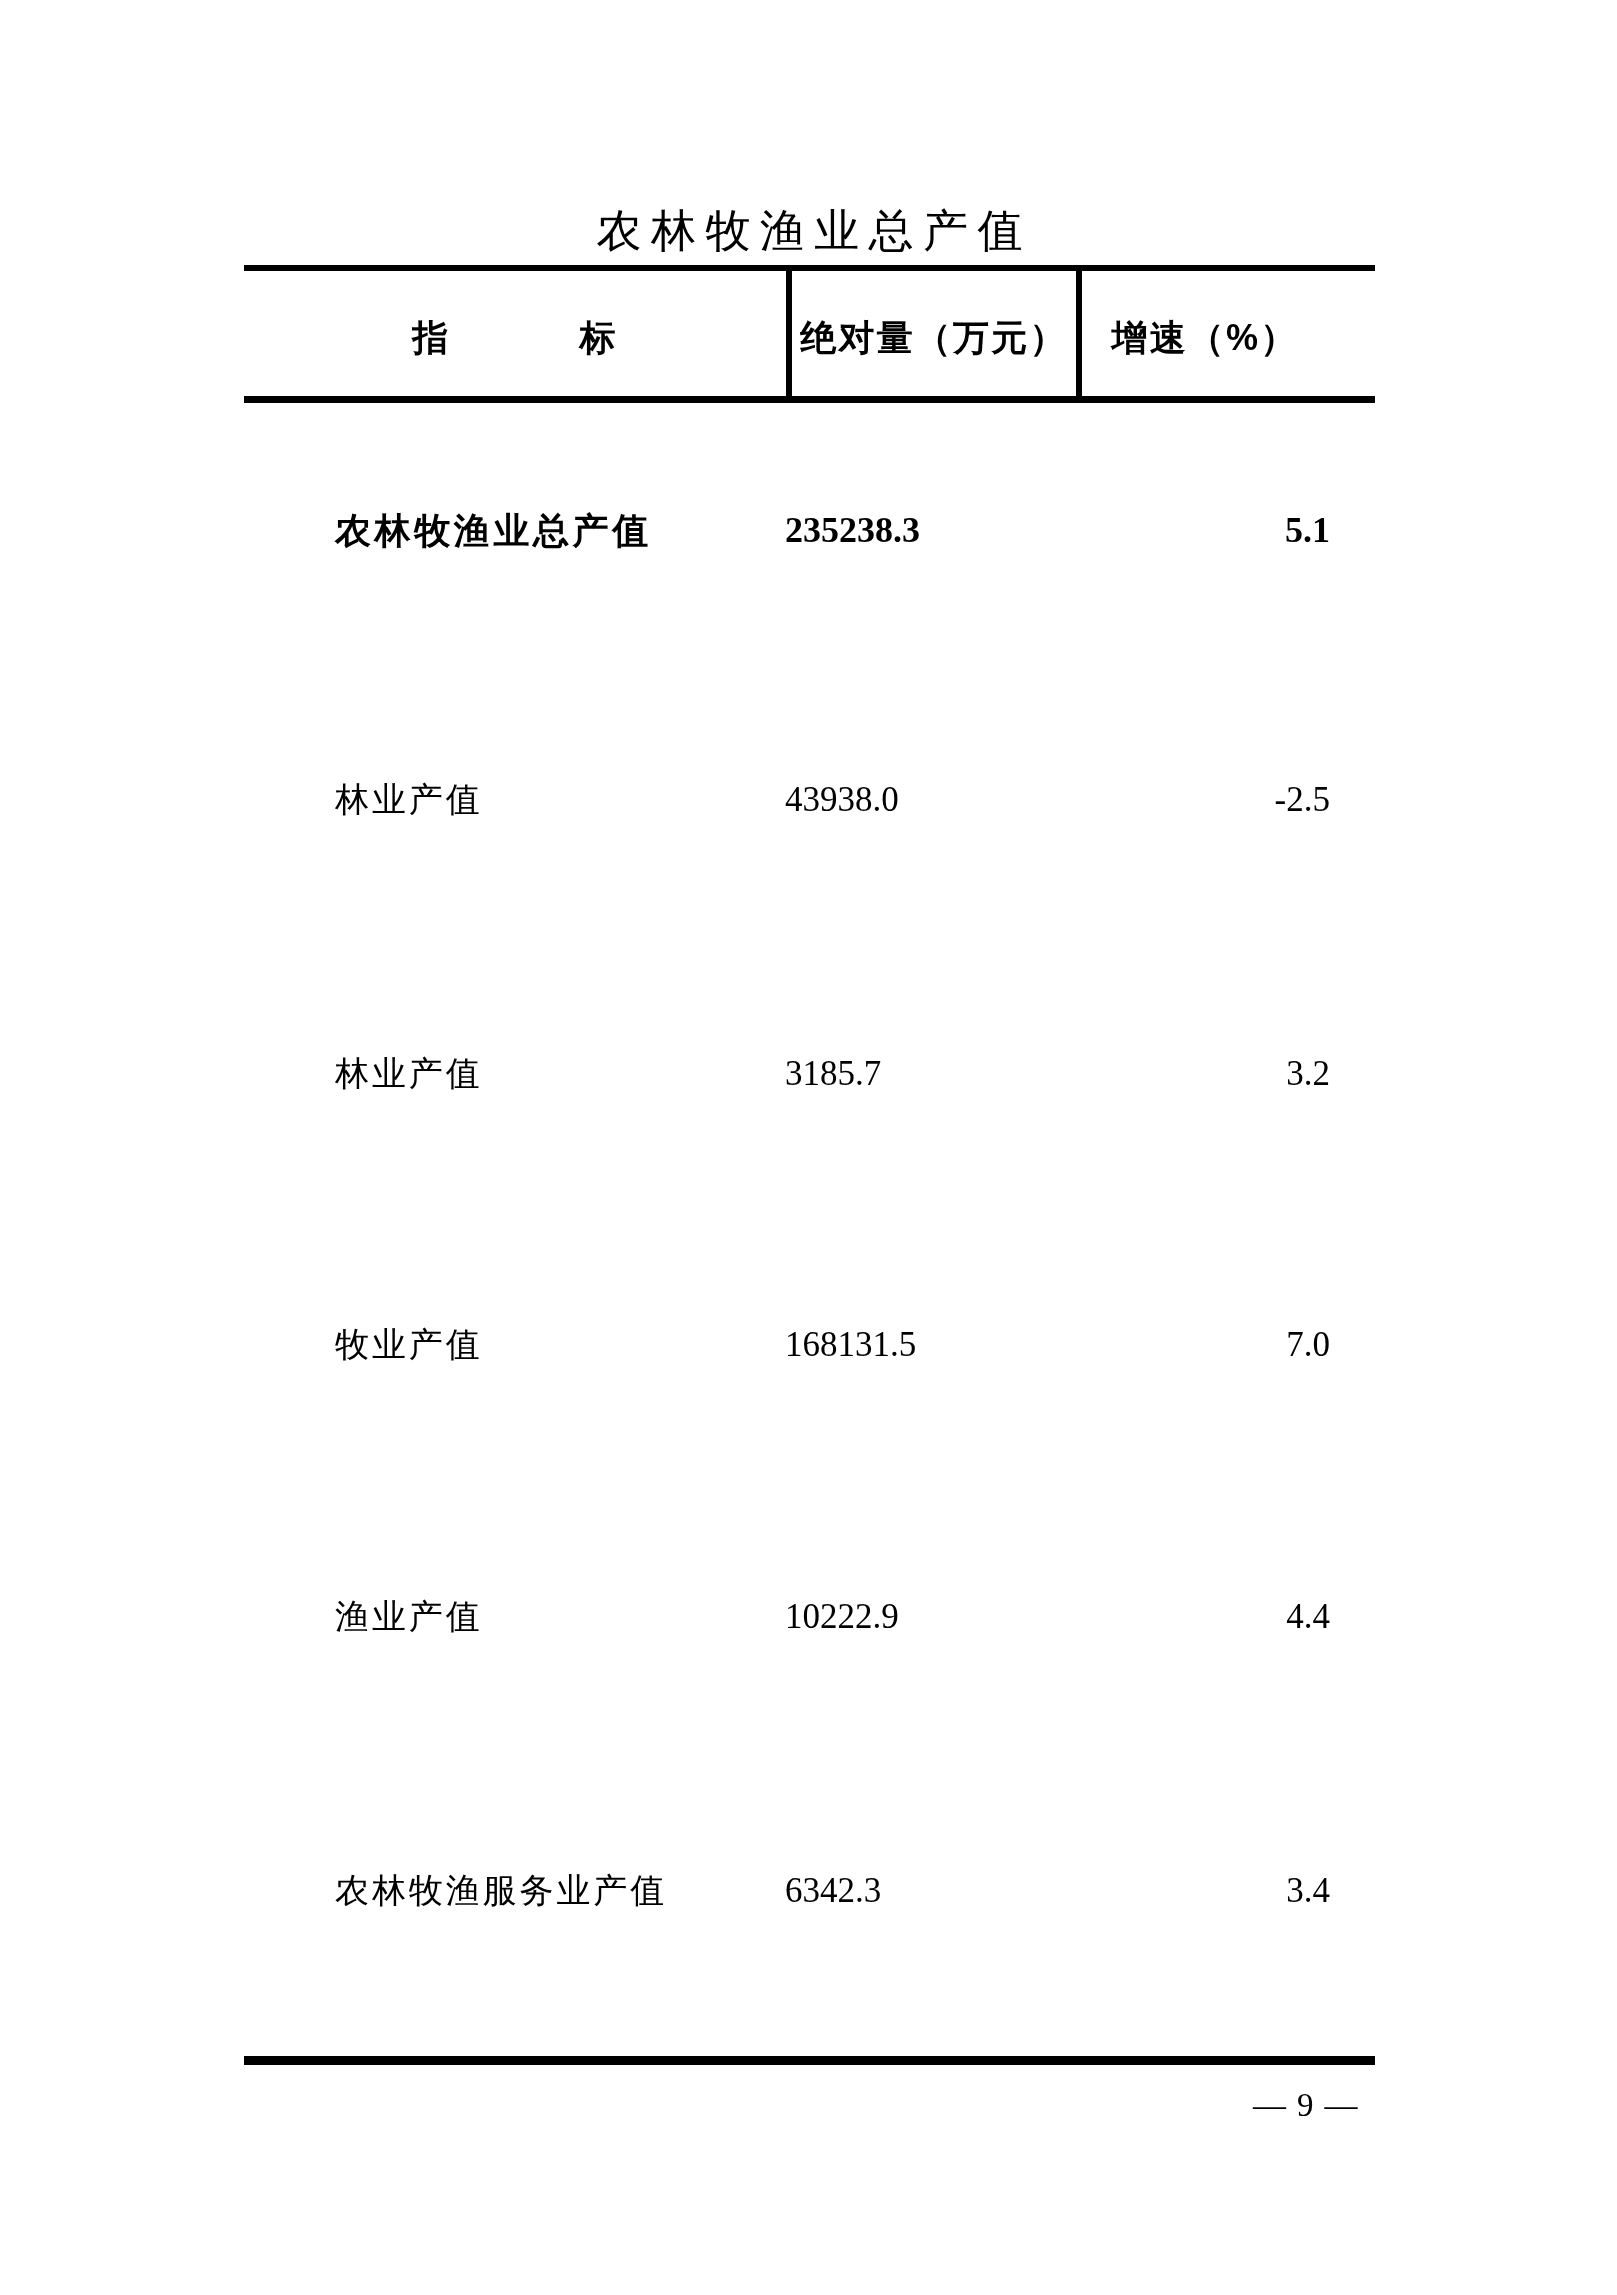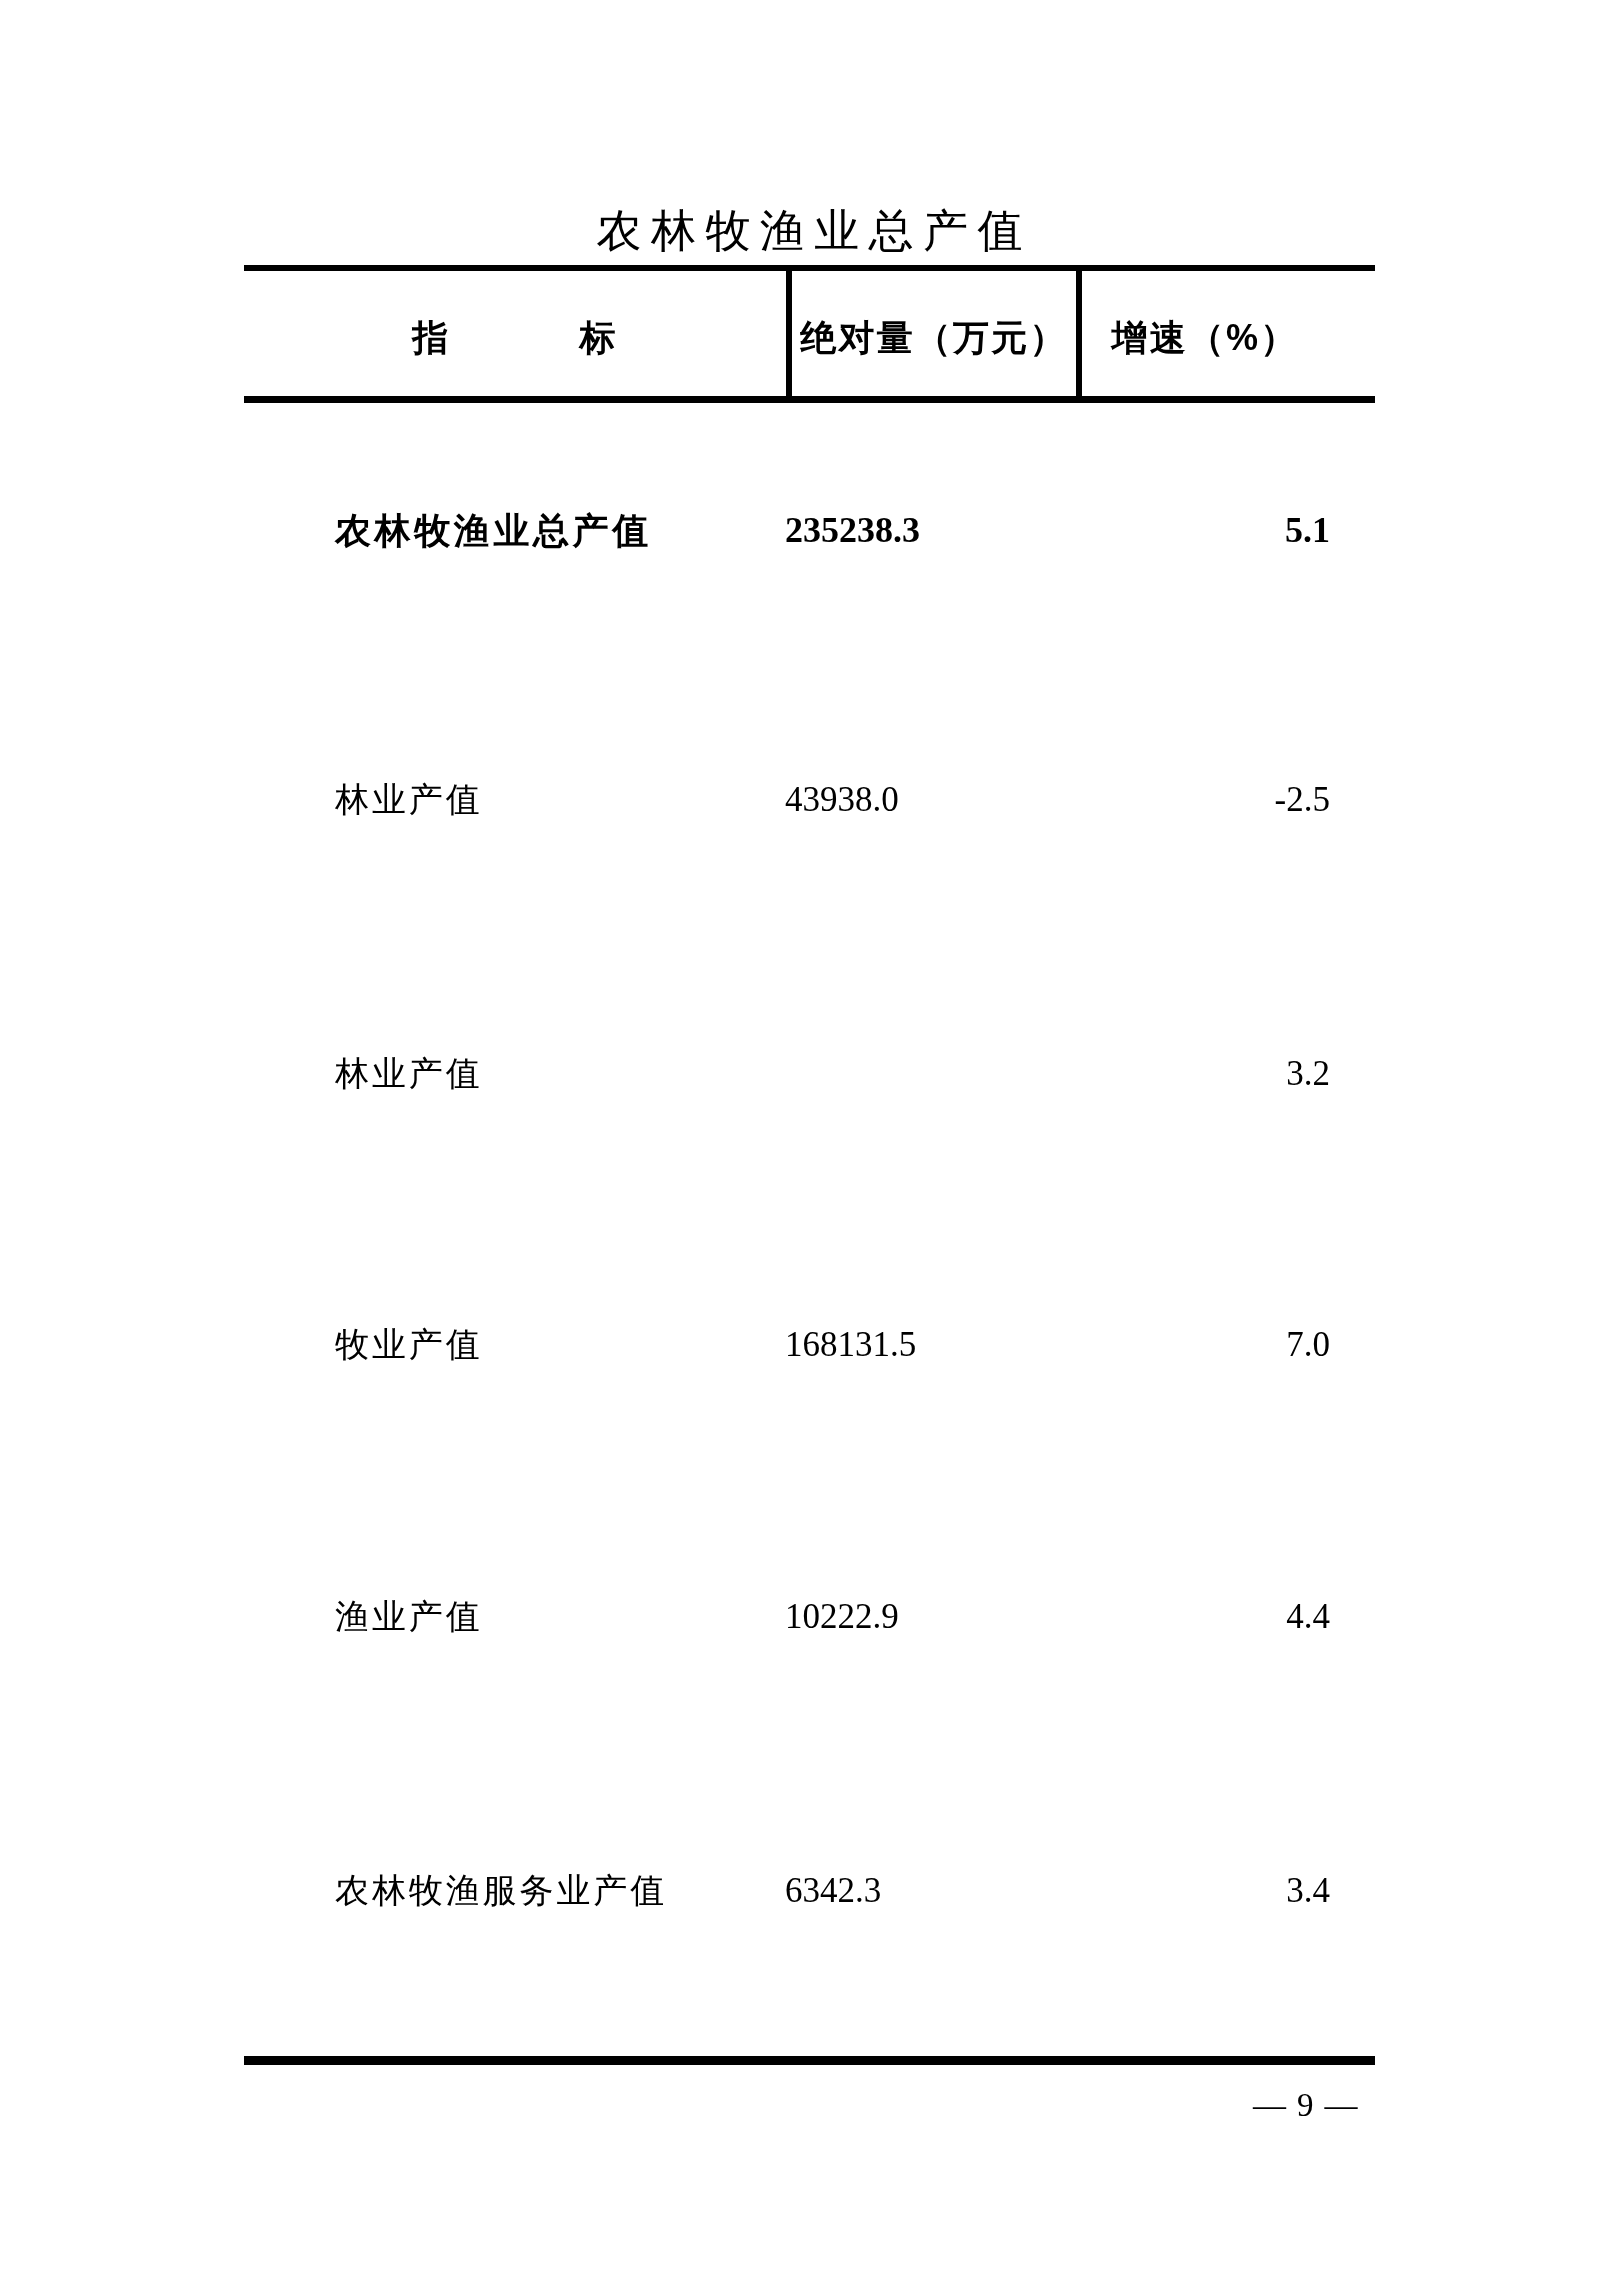--- a/index.html
+++ b/index.html
@@ -130,20 +130,21 @@
   </div>
 
   <div class="trow r2">
     <div class="cell label">林业产值</div>
     <div class="cell abs">43938.0</div>
     <div class="cell growth">-2.5</div>
   </div>
 
   <div class="trow r3">
     <div class="cell label">林业产值</div>
+    <div class="cell abs">3185.7</div>
     <div class="cell growth">3.2</div>
   </div>
 
   <div class="trow r4">
     <div class="cell label">牧业产值</div>
     <div class="cell abs">168131.5</div>
     <div class="cell growth">7.0</div>
   </div>
 
   <div class="trow r5">

